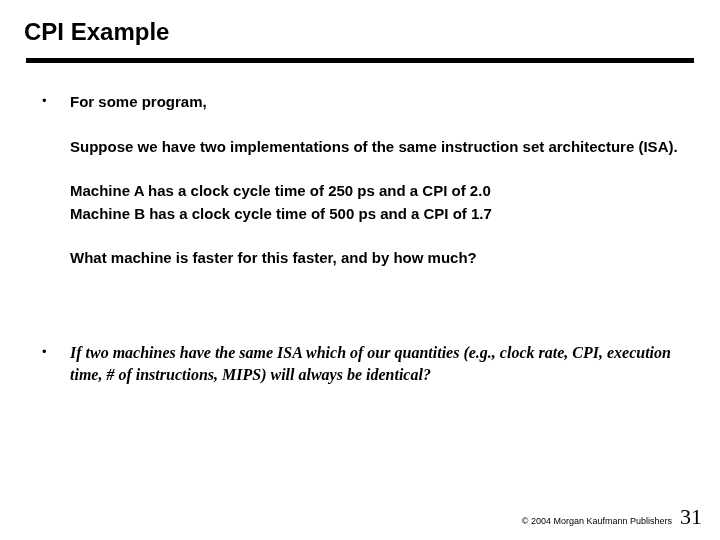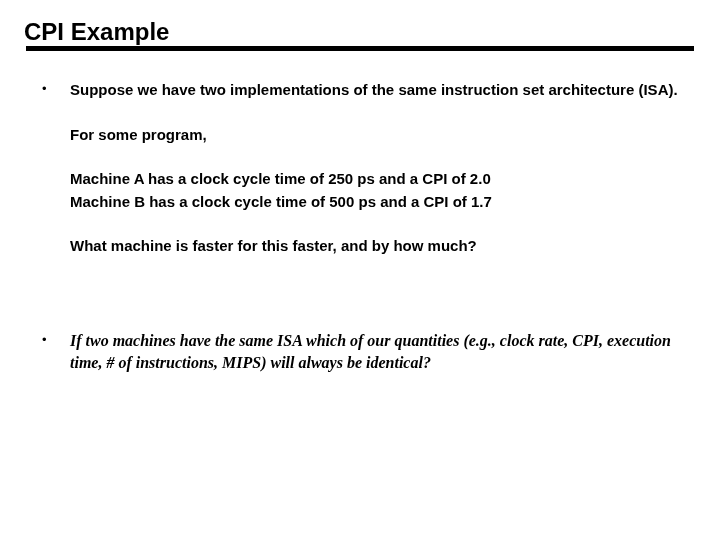--- a/index.html
+++ b/index.html
@@ -14,21 +14,21 @@
 .slide {
   width: 100%;
   height: 100%;
   padding: 18px 24px 0 24px;
   position: relative;
 }
 .title {
   font-size: 24px;
   font-weight: bold;
   color: #000;
-  margin-bottom: 0;
+  margin-bottom: 12px;
 }
 .rule {
   height: 5px;
   background: #000;
   margin-bottom: 28px;
   margin-left: 2px;
   margin-right: 2px;
 }
 .content {
   padding-left: 18px;
@@ -91,30 +91,34 @@
 
 <div class="slide">
   <div class="title">CPI Example</div>
   <div class="rule"></div>
 
   <div class="content">
 
     <div class="bullet-item">
       <div class="bullet">•</div>
       <div class="bullet-body">
+        <p>For some program,</p>
         <p>Suppose we have two implementations of the same instruction set architecture (ISA).</p>
-        <p>For some program,</p>
         <p style="white-space: pre-line;">Machine A has a clock cycle time of 250 ps and a CPI of 2.0
 Machine B has a clock cycle time of 500 ps and a CPI of 1.7</p>
         <p>What machine is faster for this faster, and by how much?</p>
       </div>
     </div>
 
     <div class="bullet-item second-bullet">
       <div class="bullet">•</div>
       <div class="bullet-body italic-body">
         <p>If two machines have the same ISA which of our quantities (e.g., clock rate, CPI, execution time, # of instructions, MIPS) will always be identical?</p>
       </div>
     </div>
 
   </div>
 
+  <div class="footer">
+    <span class="copyright">© 2004 Morgan Kaufmann Publishers</span>
+    <span class="page-num">31</span>
+  </div>
 </div>
 
 </body></html>

